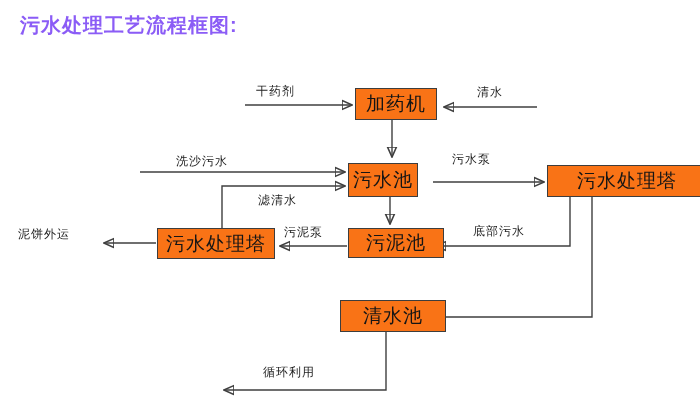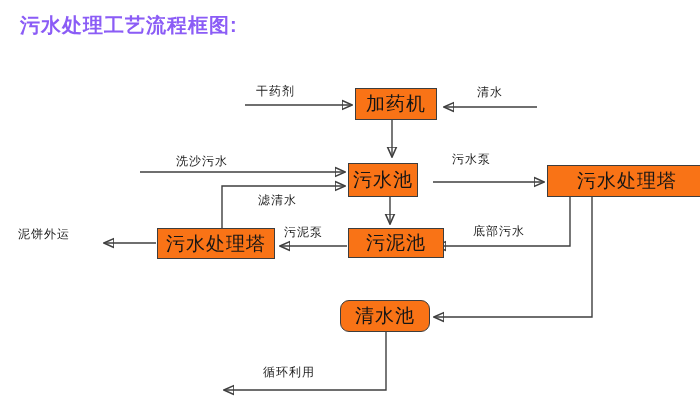--- a/index.html
+++ b/index.html
@@ -29,21 +29,21 @@
     position:absolute;
     font-size:12px;color:#1c1c1c;
     letter-spacing:1px;white-space:nowrap;
   }
   
   .n-dosing        {left:355px;top:88px; width:82px; height:32px;}
   .n-sewage-pool   {left:348px;top:163px;width:70px; height:34px;}
   .n-tower         {left:547px;top:165px;width:160px;height:32px;}
   .n-belt-press    {left:157px;top:228px;width:118px;height:31px;}
   .n-sludge-pool   {left:348px;top:228px;width:96px; height:30px;}
-  .n-clean-pool    {left:340px;top:300px;width:90px; height:32px;border-radius:9px;}
+  .n-clean-pool    {left:340px;top:300px;width:106px; height:32px;}
   
   .l-dry-chemical  {left:256px;top:83px;}
   .l-clean-water   {left:477px;top:84px;}
   .l-sand-washing  {left:176px;top:153px;}
   .l-sewage-pump   {left:452px;top:151px;}
   .l-filtered-water{left:258px;top:192px;}
   .l-sludge-pump   {left:284px;top:224px;}
   .l-bottom-sewage {left:473px;top:223px;}
   .l-mud-cake      {left:18px; top:226px;}
   .l-recycling     {left:263px;top:364px;}

